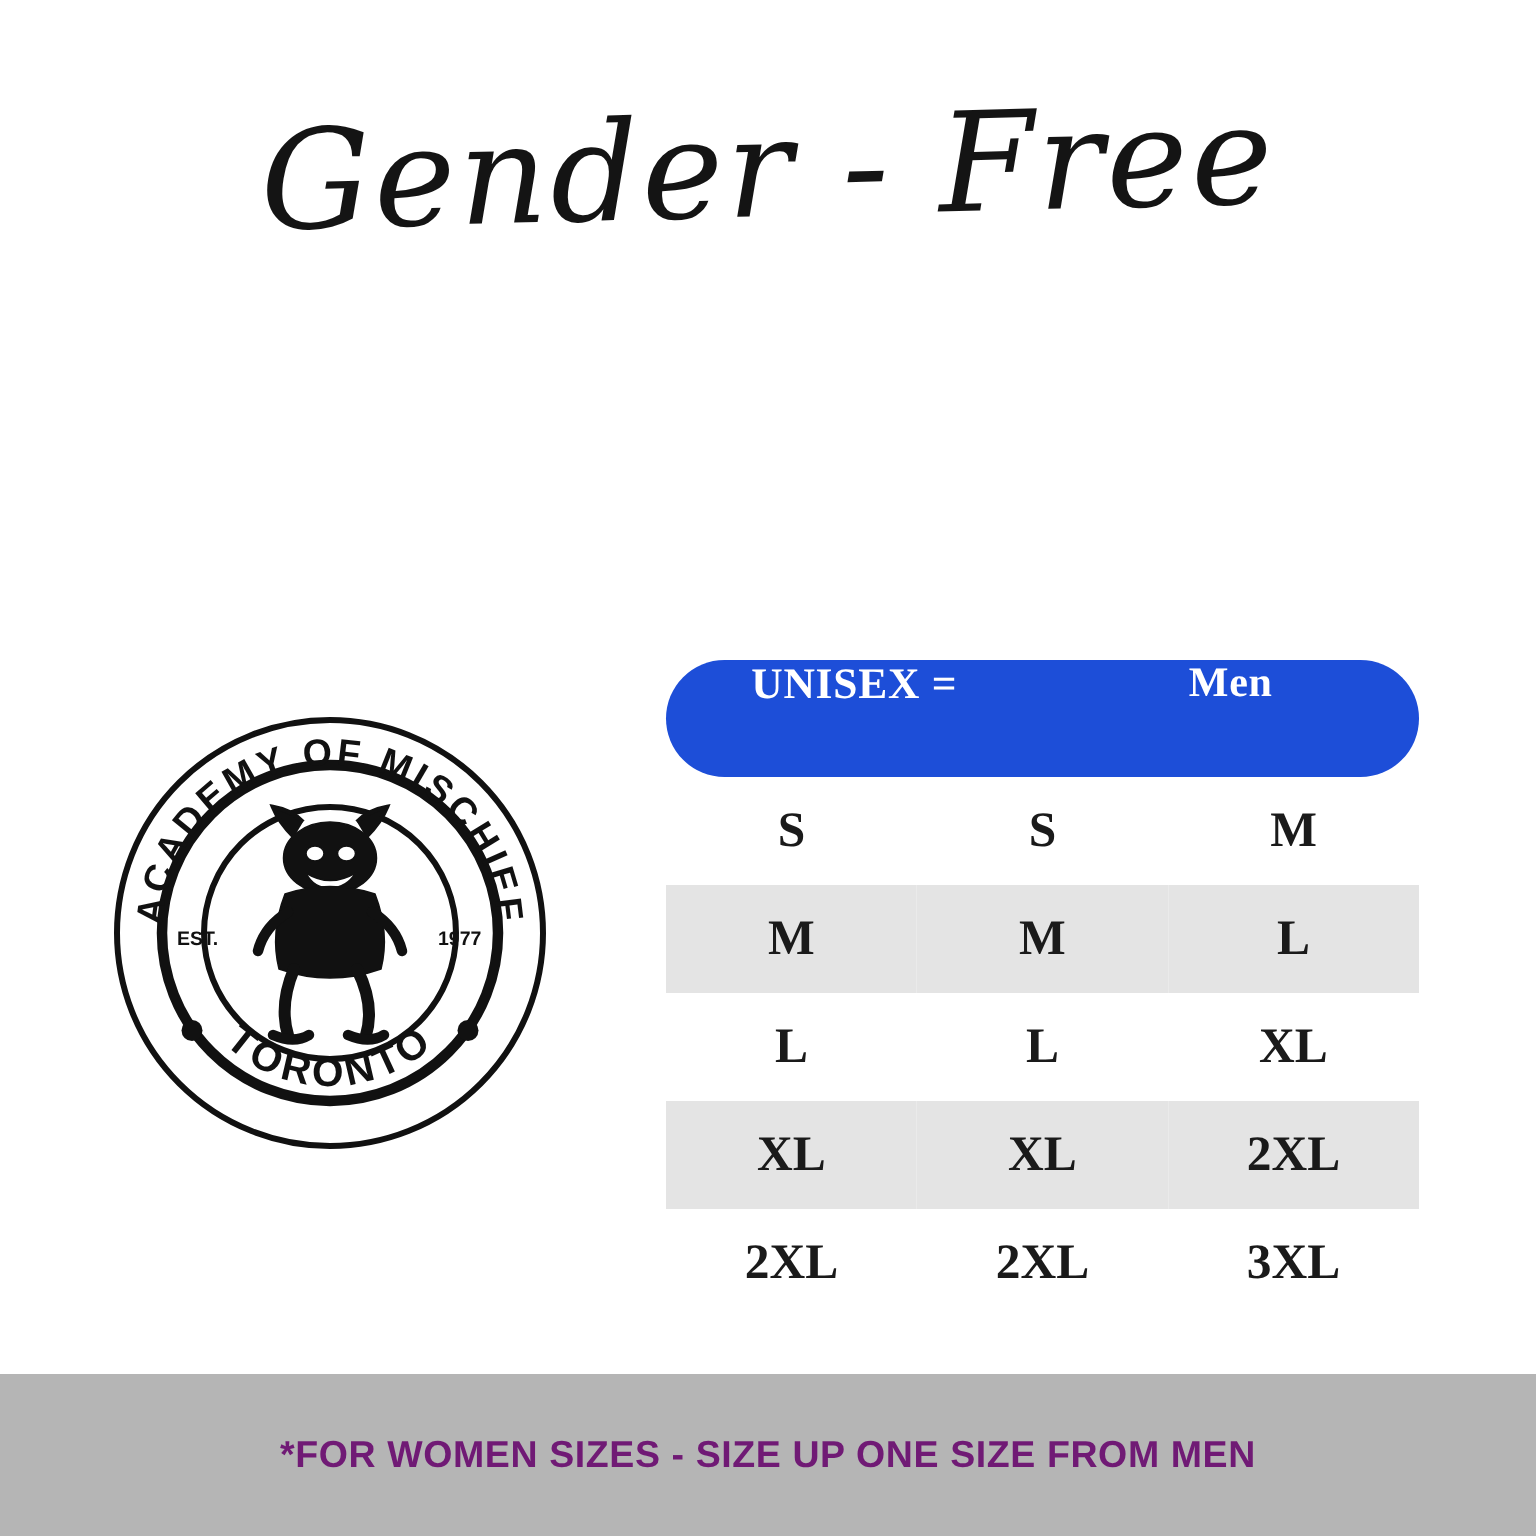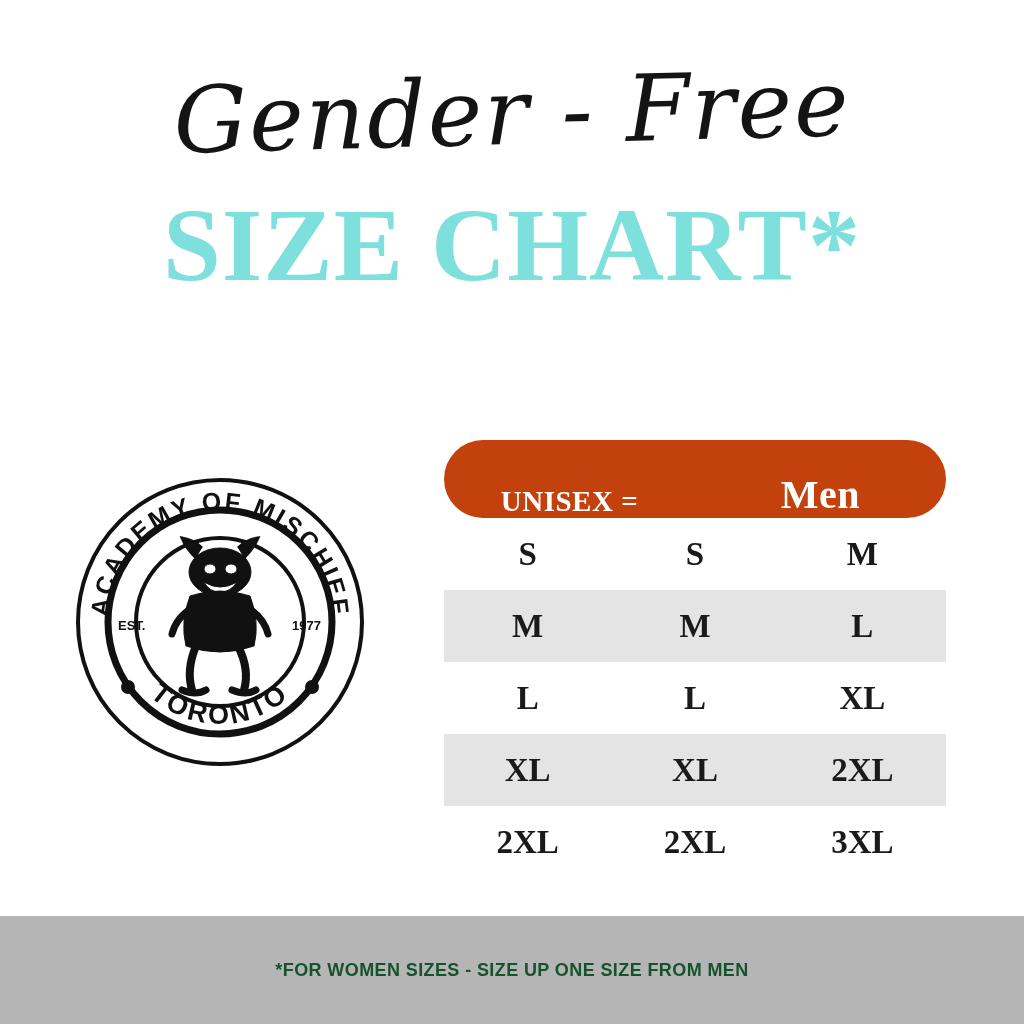--- a/index.html
+++ b/index.html
@@ -73,34 +73,34 @@
   .size-table {
     width: 502px;
     border-collapse: collapse;
     table-layout: fixed;
   }
   .size-table th, .size-table td {
     text-align: center;
     font-family: "Liberation Serif", serif;
   }
   .head-bar {
-    background: #c2410c;
+    background: #1d4ed8;
     border-radius: 40px;
     height: 78px;
     display: flex;
-    align-items: flex-end;
+    align-items: flex-start;
     width: 502px;
     overflow: hidden;
   }
   .head-cell {
     flex: 1 1 0;
     text-align: center;
     color: #ffffff;
     font-weight: 700;
-    font-size: 40px;
+    font-size: 28px;
     letter-spacing: 0.5px;
   }
   .head-cell.unisex {
     font-size: 29px;
   }
   .size-table td {
     height: 70px;
     font-size: 33px;
     font-weight: 700;
     color: #1a1a1a;
@@ -118,31 +118,30 @@
     width: 1024px;
     height: 108px;
     background: #b5b5b5;
     display: flex;
     align-items: center;
     justify-content: center;
   }
   .footer-text {
     font-family: "Liberation Sans", sans-serif;
     font-weight: 700;
-    font-size: 18px;
+    font-size: 25px;
     letter-spacing: 0.4px;
-    color: #14532d;
+    color: #701a75;
   }
 </style>
 </head>
 <body>
 
 <div class="header">
   <div class="title-script">Gender - Free</div>
-  <div class="title-main">SIZE CHART*</div>
 </div>
 
 <div class="logo-wrap">
   <svg width="300" height="300" viewBox="0 0 300 300" xmlns="http://www.w3.org/2000/svg" aria-hidden="true">
     <defs>
       <path id="arcTop" d="M 38 150 A 112 112 0 0 1 262 150"></path>
       <path id="arcBottom" d="M 48 150 A 102 102 0 0 0 252 150"></path>
     </defs>
     <circle cx="150" cy="150" r="142" fill="none" stroke="#111" stroke-width="4"></circle>
     <circle cx="150" cy="150" r="112" fill="none" stroke="#111" stroke-width="7"></circle>

